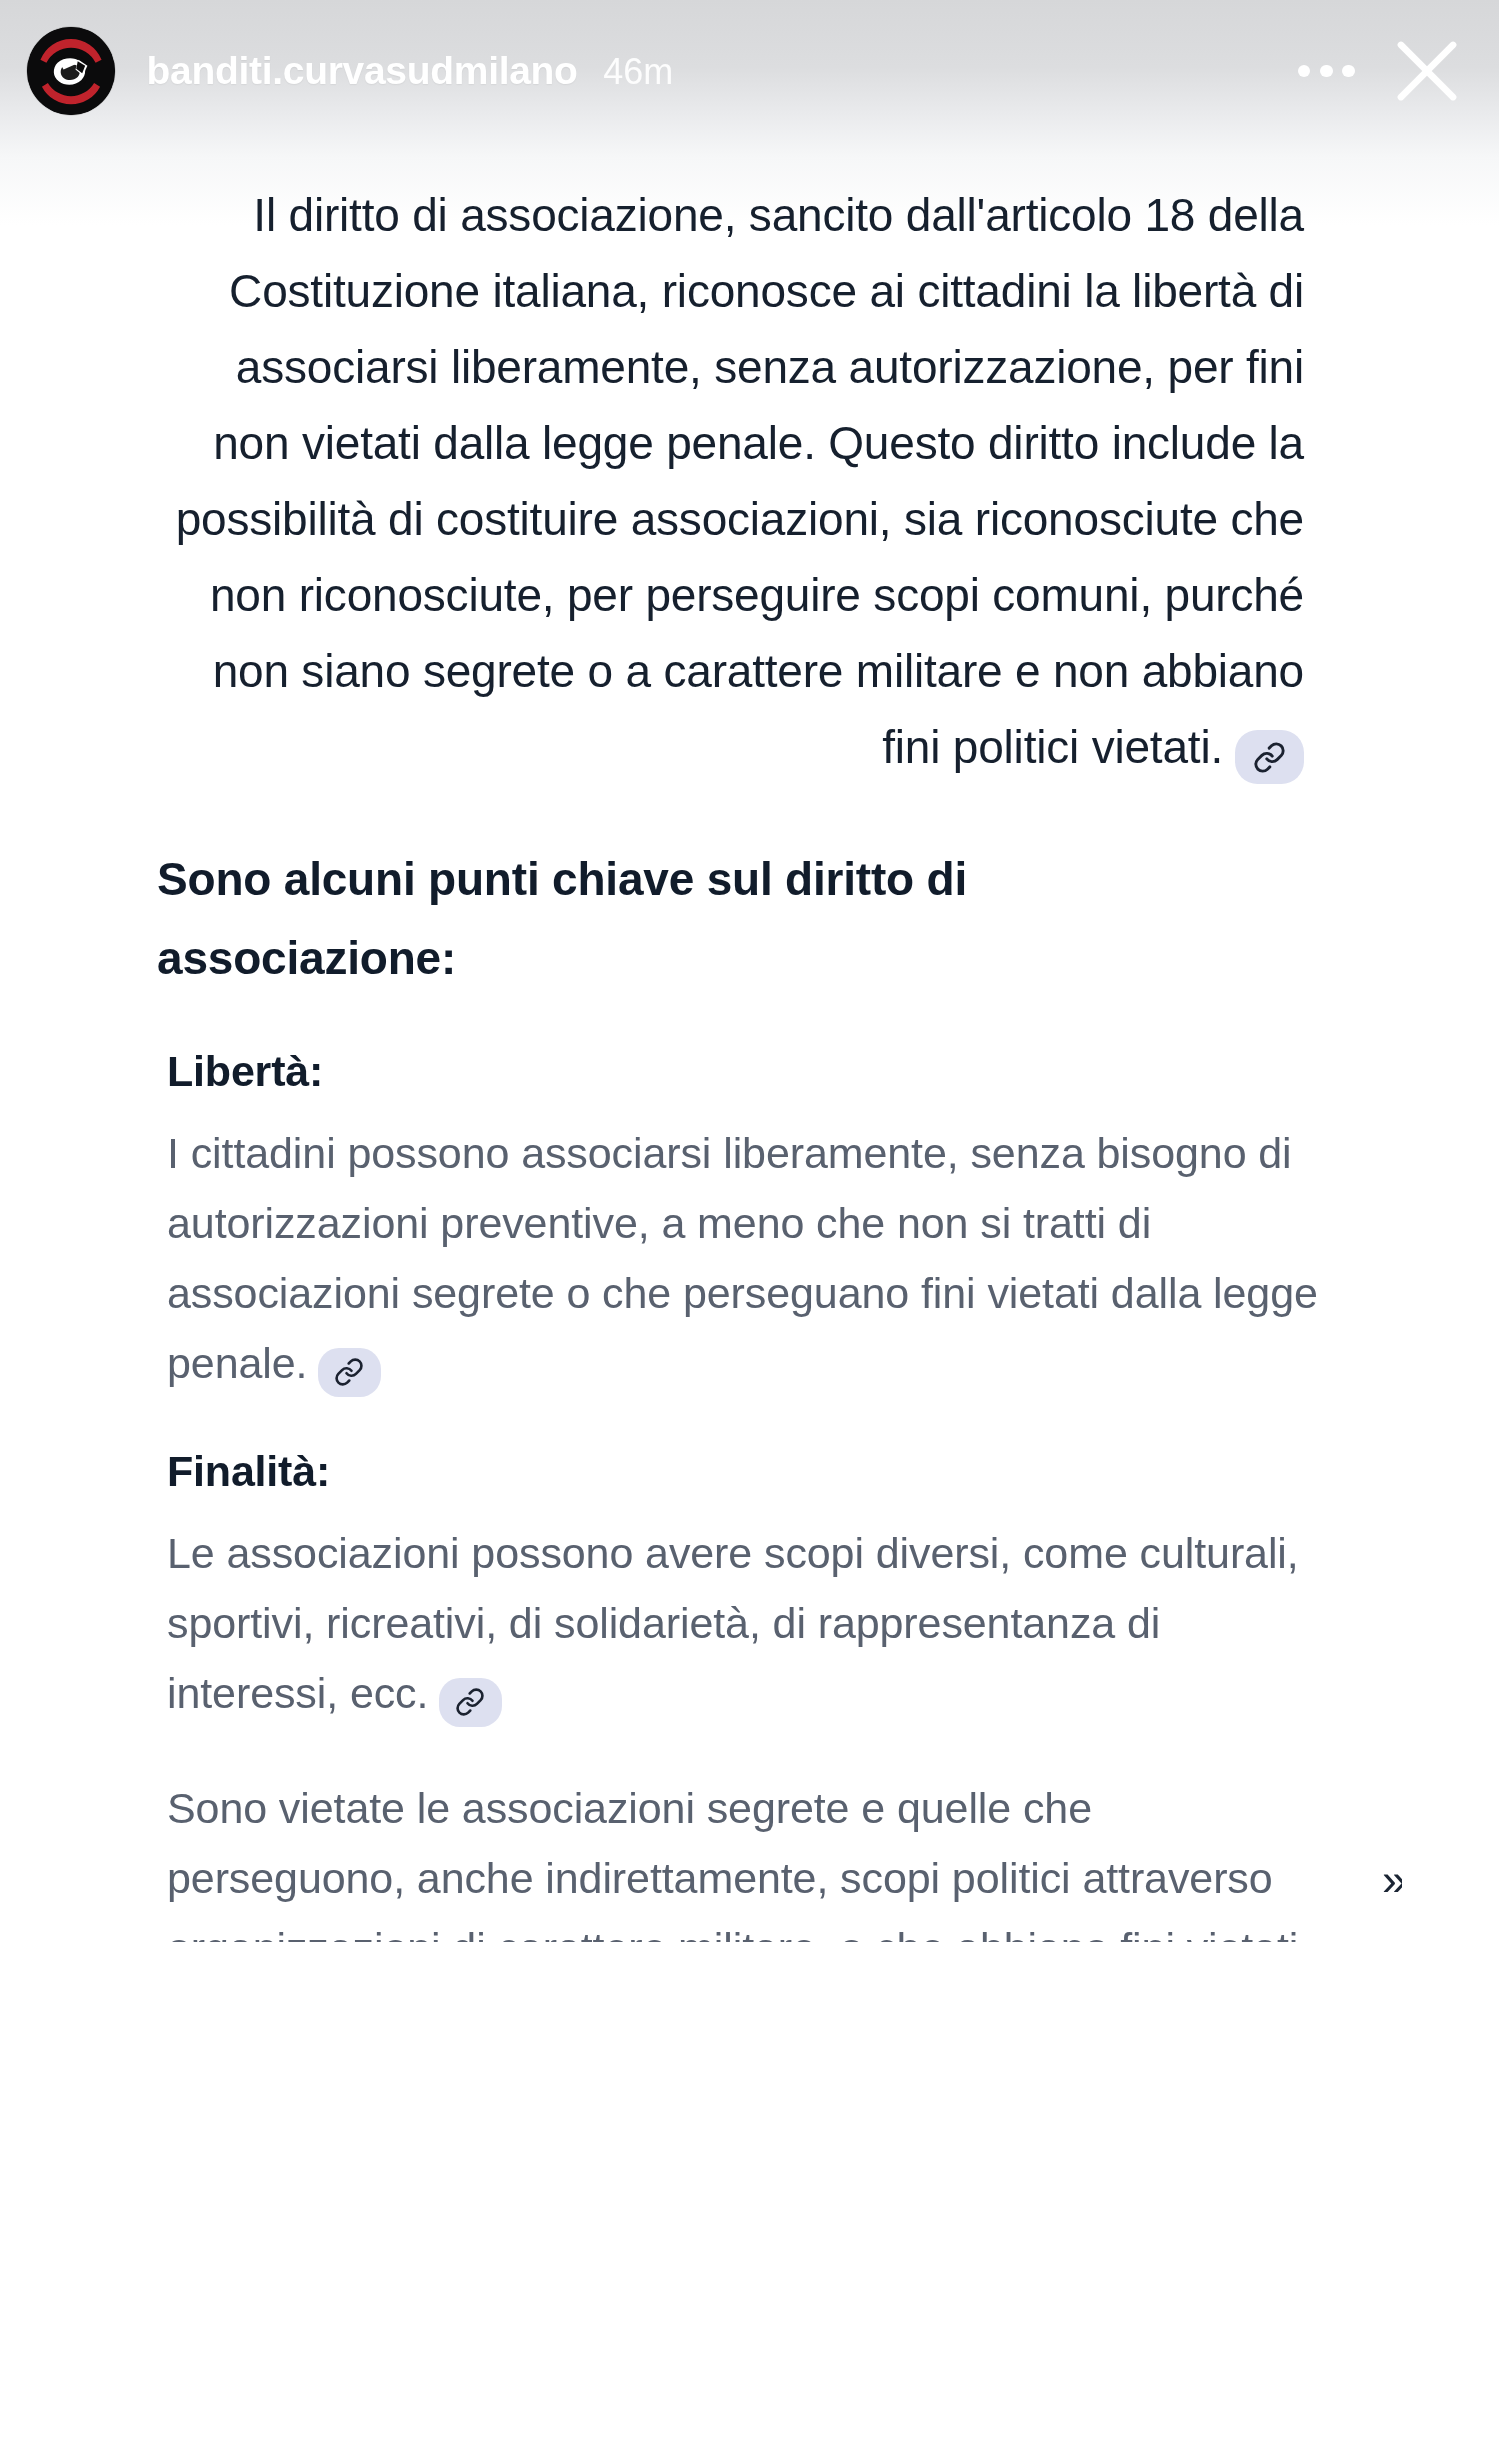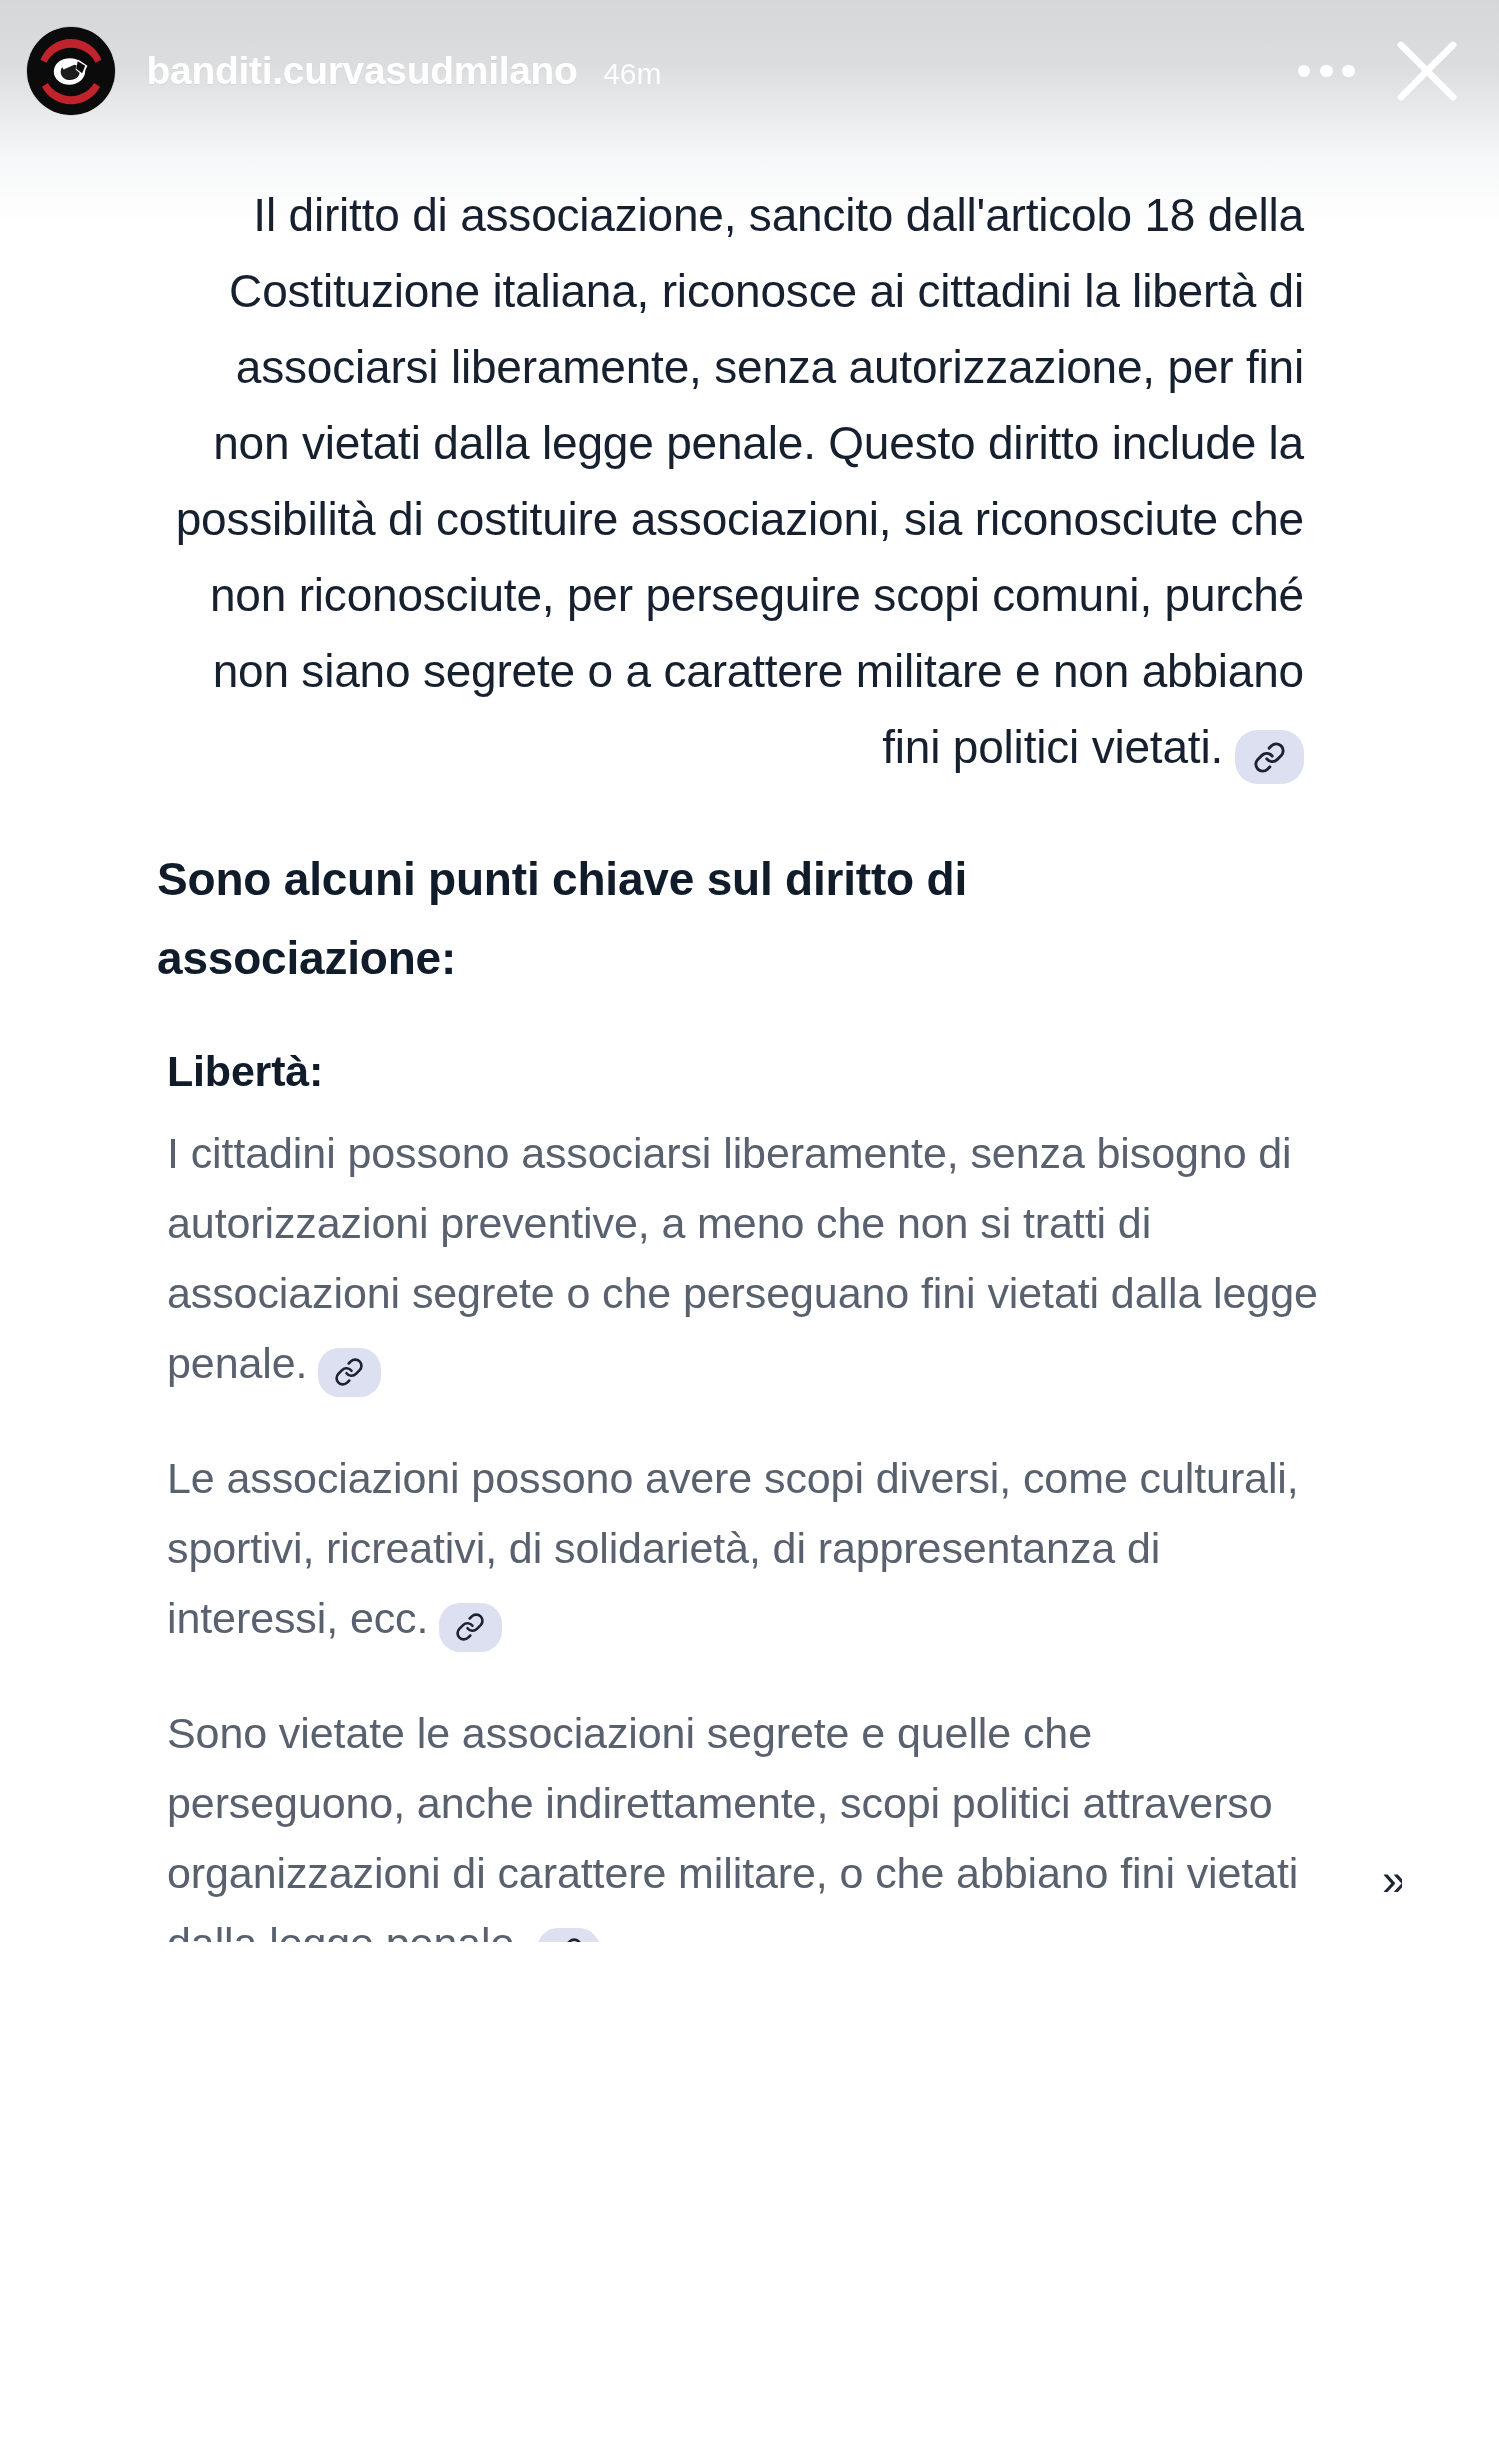--- a/index.html
+++ b/index.html
@@ -70,21 +70,21 @@
   .username {
     color: #ffffff;
     font-size: 39px;
     font-weight: 600;
     letter-spacing: -0.3px;
     text-shadow: 0 0.7px 1.5px rgba(0,0,0,0.06);
     white-space: nowrap;
   }
   .timestamp {
     color: rgba(255,255,255,0.92);
-    font-size: 30px;
+    font-size: 36px;
     font-weight: 400;
     margin-left: 25.5px;
     white-space: nowrap;
   }
 
   .header-actions {
     display: flex;
     align-items: center;
     flex: 0 0 auto;
     gap: 33px;
@@ -259,20 +259,21 @@
       <p class="section-title">Libertà:</p>
       <p class="section-body"><span>I cittadini possono associarsi liberamente, senza bisogno di autorizzazioni preventive, a meno che non si tratti di associazioni segrete o che perseguano fini vietati dalla legge penale.</span><span class="link-pill sm">
             <svg width="30" height="30" viewBox="0 0 24 24" fill="none" stroke="#1b2230" stroke-width="2.1" stroke-linecap="round" stroke-linejoin="round">
               <path d="M10 13a5 5 0 0 0 7.54.54l3-3a5 5 0 0 0-7.07-7.07l-1.72 1.71"></path>
               <path d="M14 11a5 5 0 0 0-7.54-.54l-3 3a5 5 0 0 0 7.07 7.07l1.71-1.71"></path>
             </svg>
           </span></p>
     </div>
 
     <div class="section">
+      <p class="section-title">Finalità:</p>
       <p class="section-body"><span>Le associazioni possono avere scopi diversi, come culturali, sportivi, ricreativi, di solidarietà, di rappresentanza di interessi, ecc.</span><span class="link-pill sm">
             <svg width="30" height="30" viewBox="0 0 24 24" fill="none" stroke="#1b2230" stroke-width="2.1" stroke-linecap="round" stroke-linejoin="round">
               <path d="M10 13a5 5 0 0 0 7.54.54l3-3a5 5 0 0 0-7.07-7.07l-1.72 1.71"></path>
               <path d="M14 11a5 5 0 0 0-7.54-.54l-3 3a5 5 0 0 0 7.07 7.07l1.71-1.71"></path>
             </svg>
           </span></p>
     </div>
 
     <div class="section">
       <p class="section-body"><span>Sono vietate le associazioni segrete e quelle che perseguono, anche indirettamente, scopi politici attraverso organizzazioni di carattere militare, o che abbiano fini vietati dalla legge penale.</span><span class="link-pill sm">

